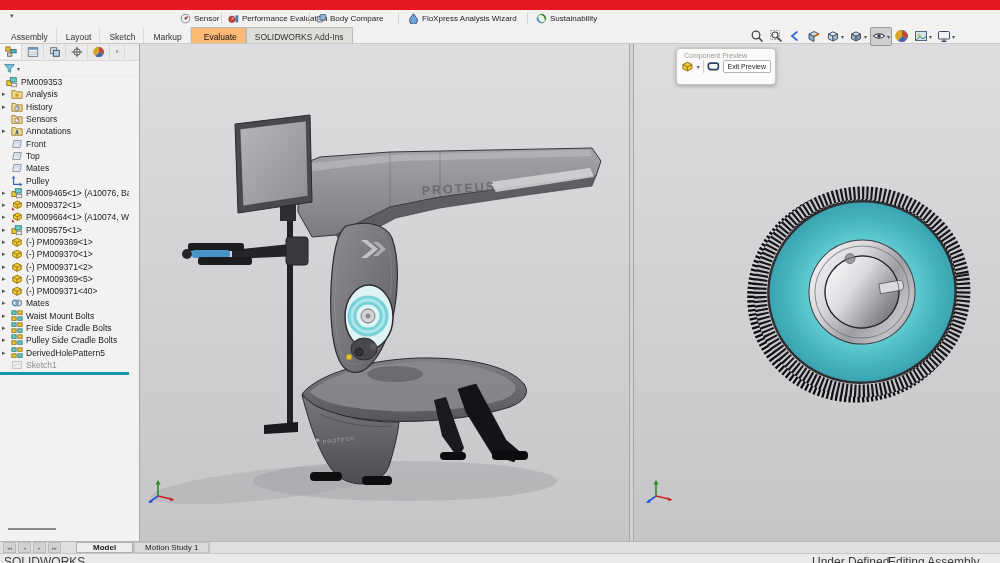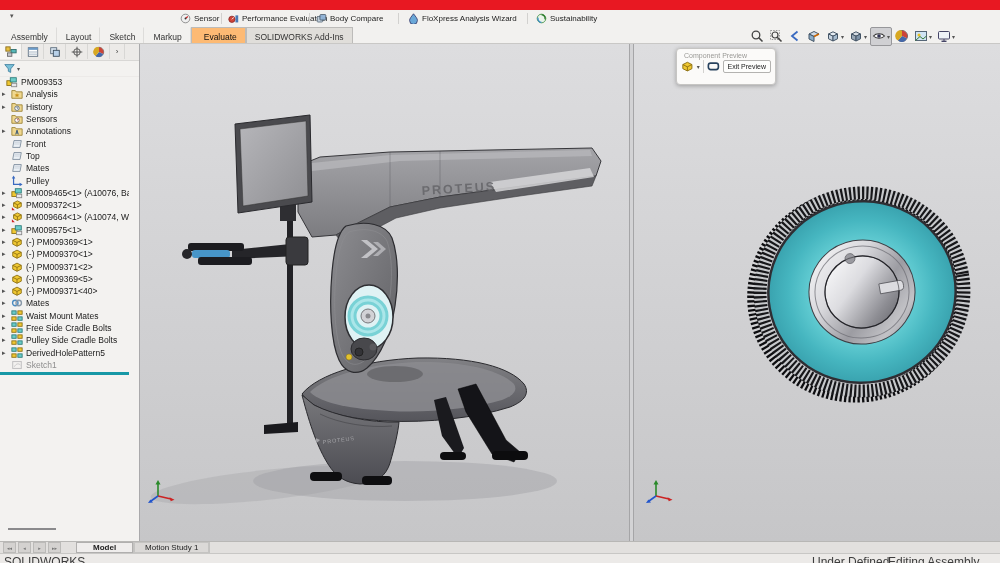--- a/index.html
+++ b/index.html
@@ -676,21 +676,21 @@
         <div class="trow">
           <span class="arrow">▸</span>
           <span class="ti">
             <svg viewBox="0 0 14 14" width="100%" height="100%">
               <rect x="1" y="1" width="5" height="4" fill="#6accc8" stroke="#2a7a78"></rect>
               <rect x="8" y="1" width="5" height="4" fill="#f0c832" stroke="#8a6d10"></rect>
               <rect x="1" y="8" width="5" height="4" fill="#f0c832" stroke="#8a6d10"></rect>
               <rect x="8" y="8" width="5" height="4" fill="#6accc8" stroke="#2a7a78"></rect>
             </svg>
           </span>
-          <span>Waist Mount Mates</span>
+          <span>Waist Mount Bolts</span>
         </div>
         <div class="trow">
           <span class="arrow">▸</span>
           <span class="ti">
             <svg viewBox="0 0 14 14" width="100%" height="100%">
               <rect x="1" y="1" width="5" height="4" fill="#6accc8" stroke="#2a7a78"></rect>
               <rect x="8" y="1" width="5" height="4" fill="#f0c832" stroke="#8a6d10"></rect>
               <rect x="1" y="8" width="5" height="4" fill="#f0c832" stroke="#8a6d10"></rect>
               <rect x="8" y="8" width="5" height="4" fill="#6accc8" stroke="#2a7a78"></rect>
             </svg>

